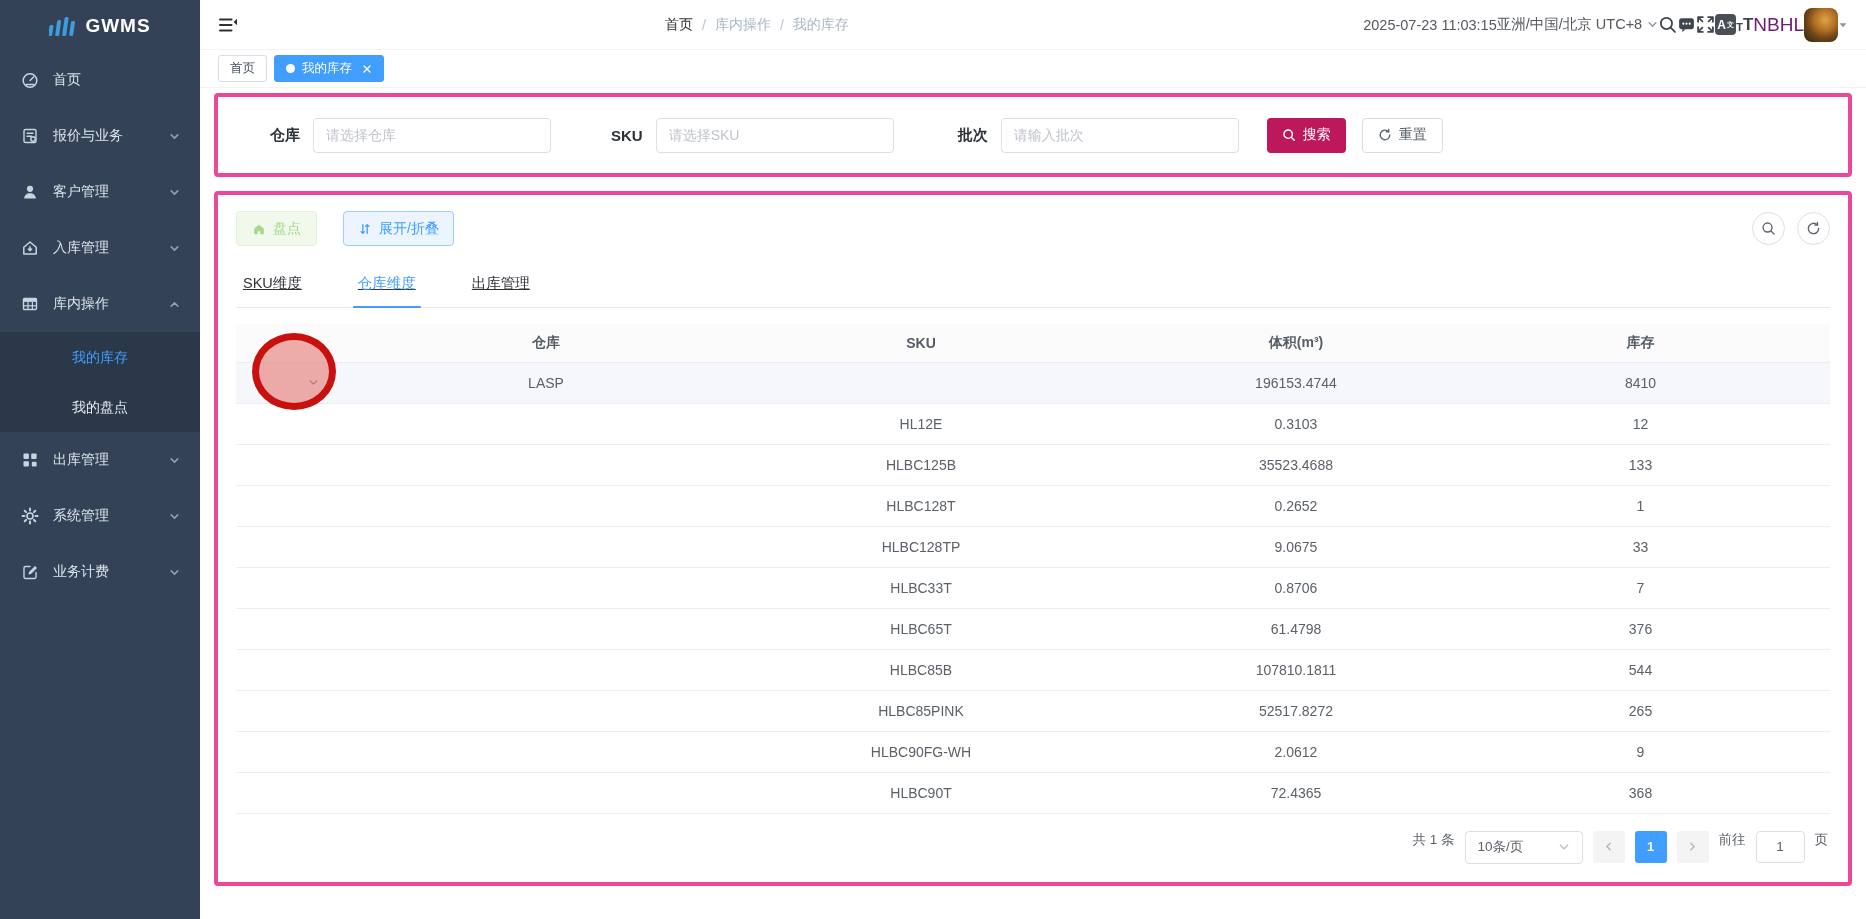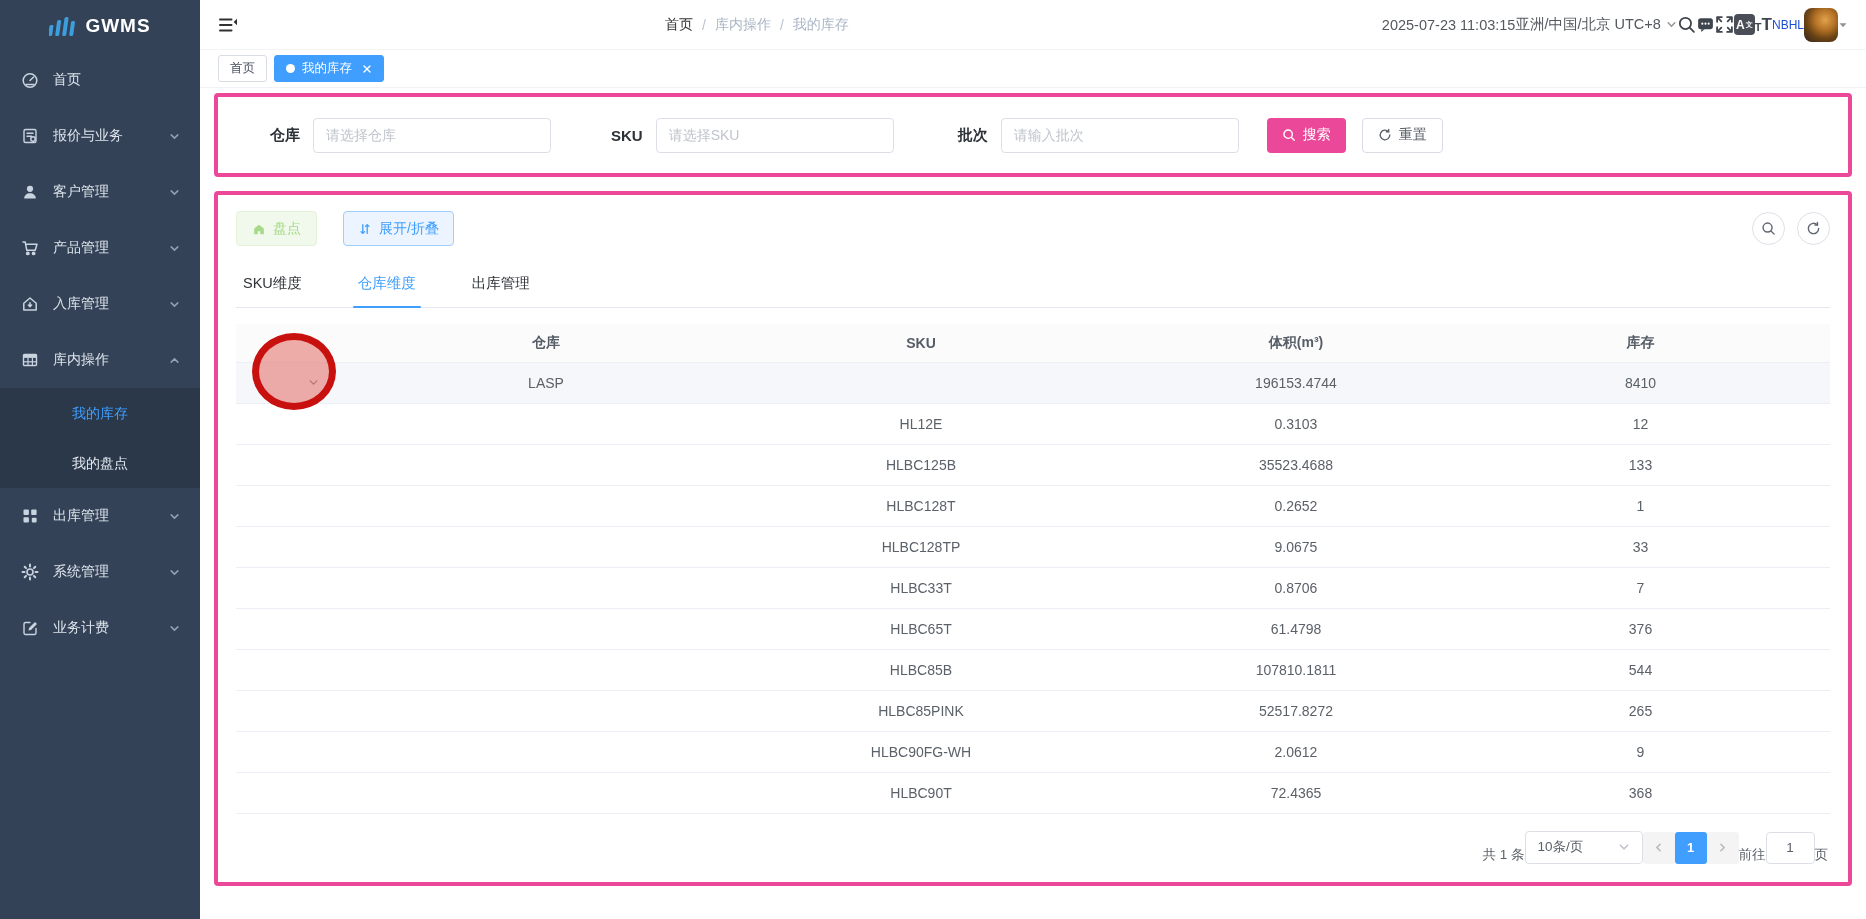--- a/index.html
+++ b/index.html
@@ -32,21 +32,21 @@
   .bc-item { color:#a9b6c6; }
   .header-right { margin-left:auto; display:flex; align-items:center; }
   .datetime { font-size:14.5px; color:#55595f; }
   .timezone { font-size:14.5px; color:#55595f; display:flex; align-items:center; gap:5px; cursor:pointer; }
   .hdr-icon { color:#3f454d; cursor:pointer; display:flex; align-items:center; }
   .translate-icon { width:21px; height:21px; background:#4a4f57; border-radius:4px; color:#fff; display:flex; align-items:center; justify-content:center; font-size:12px; font-weight:bold; cursor:pointer; }
   .translate-icon .sm { font-size:7px; margin-left:1px; }
   .fontsize-icon { display:flex; align-items:flex-end; color:#3f454d; font-weight:bold; cursor:pointer; }
   .fontsize-icon .t-sm { font-size:11px; line-height:1; }
   .fontsize-icon .t-lg { font-size:17px; line-height:1; }
-  .username { font-size:12px; color:#1d4ed8; cursor:pointer; }
+  .username { font-size:19px; color:#701a75; cursor:pointer; }
   .avatar { width:34px; height:34px; border-radius:8px; cursor:pointer;
     background: radial-gradient(circle at 62% 35%, #e3a24b 0%, #b06f24 35%, #6e4516 60%, #2b2218 100%); }
   .user-caret { color:#909399; cursor:pointer; }
 
   
   .tabbar { position:absolute; left:200px; top:50px; right:0; height:38px; background:#fff; display:flex; align-items:center; gap:7px; padding:0 18px; border-bottom:1px solid #f0f2f5; z-index:10; }
   .tag { height:27px; display:inline-flex; align-items:center; padding:0 11px; border:1px solid #d8dce4; color:#495060; font-size:12.5px; background:#fff; border-radius:3px; cursor:pointer; }
   .tag.active { background:#409eff; border-color:#409eff; color:#fff; gap:7px; }
   .tag-dot { width:9px; height:9px; border-radius:50%; background:#fff; }
   .tag-close { display:flex; align-items:center; margin-left:3px; cursor:pointer; }
@@ -55,43 +55,43 @@
   .content { position:absolute; left:200px; top:88px; right:0; bottom:0; padding:5px 14px; background:#fff; }
   .card { border:4px solid #ec4899; border-radius:4px; background:#fff; }
 
   .filter-card { height:84px; display:flex; align-items:center; padding:0 40px 0 52px; margin-bottom:14px; }
   .form-group { display:flex; align-items:center; }
   .form-label { font-size:15px; color:#2d3238; font-weight:bold; margin-right:13px; white-space:nowrap; }
   .form-input { width:238px; height:35px; border:1px solid #dcdfe6; border-radius:4px; padding:12px 12px; font-size:14px; color:#333; outline:none; }
   .form-input::placeholder { color:#c0c4cc; }
   .gap1 { width:60px; } .gap2 { width:64px; }
   .btn { height:35px; border-radius:4px; font-size:14px; display:inline-flex; align-items:center; gap:7px; cursor:pointer; border:1px solid transparent; white-space:nowrap; }
-  .btn-search { background:#ec4899; color:#fff; border:none; padding:0 15px; margin-left:28px; }
+  .btn-search { background:#be185d; color:#fff; border:none; padding:0 15px; margin-left:28px; }
   .btn-reset { background:#fff; color:#5a6068; border-color:#d9dde3; padding:0 15px; margin-left:16px; }
 
   .table-card { padding:16px 18px 12px; position:relative; min-height:672px; }
   .toolbar { display:flex; align-items:center; }
   .btn-check { background:#f0f9eb; border-color:#e4f2da; color:#a6d989; padding:0 15px; cursor:not-allowed; }
   .btn-expand { background:#ecf5ff; border-color:#9ecdff; color:#409eff; padding:0 14px; margin-left:26px; }
   .toolbar-right { margin-left:auto; display:flex; gap:12px; }
   .circle-btn { width:33px; height:33px; border-radius:50%; border:1px solid #dcdfe6; background:#fff; color:#5f6670; display:flex; align-items:center; justify-content:center; cursor:pointer; }
 
-  .view-tabs { margin-top:26px; border-bottom:1px solid #e4e7ed; display:flex; gap:46px; padding:0 2px; }
+  .view-tabs { margin-top:26px; border-bottom:1px solid #e4e7ed; display:flex; gap:46px; padding:0 2px;text-decoration:underline; }
   .view-tab { padding:2px 5px 14px; font-size:14.5px; color:#2f3338; position:relative; cursor:pointer; }
   .view-tab.active { color:#409eff; }
   .view-tab.active::after { content:''; position:absolute; left:0; right:0; bottom:-1px; height:2px; background:#409eff; border-radius:1px; }
 
   table.inv-table { width:100%; border-collapse:collapse; margin-top:16px; font-size:14px; color:#5b6168; table-layout:fixed; }
   .inv-table th { height:38px; background:#fbfbfc; font-weight:bold; color:#565d66; border-bottom:1px solid #ebeef5; text-align:center; }
   .inv-table td { height:41px; border-bottom:1px solid #ebeef5; text-align:center; }
   tr.group-row td { background:#f5f7fa; }
   .expand-cell { color:#8a9099; }
   .expand-cell svg { margin:0 auto; cursor:pointer; }
 
-  .pagination { display:flex; align-items:flex-end; justify-content:flex-end; margin-top:17px; font-size:13.5px; color:#5b6168; padding-right:2px; padding-bottom:6px; }
+  .pagination { display:flex; align-items:flex-start; justify-content:flex-end; gap:10px; margin-top:17px; font-size:13.5px; color:#5b6168; padding-right:2px; padding-bottom:6px; }
   .page-size-select { width:118px; height:33px; border:1px solid #dcdfe6; border-radius:4px; display:flex; align-items:center; justify-content:space-between; padding:0 12px; color:#5b6168; cursor:pointer; background:#fff; }
   .select-caret { color:#c0c4cc; }
   .page-btn { min-width:32px; height:32px; border-radius:3px; background:#f4f4f5; color:#b4b9bf; display:flex; align-items:center; justify-content:center; cursor:pointer; }
   .page-btn.current { background:#409eff; color:#fff; font-weight:bold; font-size:13px; }
   .goto-input { width:49px; height:32px; border:1px solid #dcdfe6; border-radius:4px; text-align:center; font-size:13.5px; color:#5b6168; outline:none; }
 
   
   .annotation-circle { position:absolute; left:252px; top:333px; width:84px; height:77px;
     border:7px solid #c8100e; border-radius:50%; background:rgba(226,93,85,0.5); z-index:40; pointer-events:none; }
 </style>
@@ -148,35 +148,20 @@
         </svg>
       </span>
       <span class="nav-label">客户管理</span>
       <span class="nav-caret">
         <svg width="11" height="11" viewBox="0 0 10 10" fill="none" stroke="currentColor" stroke-width="1.4" stroke-linecap="round">
             <polyline points="2,3.5 5,6.5 8,3.5"></polyline>
           </svg>
       </span>
     </div>
 
-    <div class="nav-item">
-      <span class="nav-icon">
-        <svg width="18" height="18" viewBox="0 0 18 18" fill="none" stroke="currentColor" stroke-width="1.5" stroke-linecap="round" stroke-linejoin="round">
-          <path d="M2 3h2.2l1.6 8.3h8.4L16 5.2H5"></path>
-            <circle cx="6.8" cy="14.4" r="1.2" fill="currentColor"></circle>
-            <circle cx="12.6" cy="14.4" r="1.2" fill="currentColor"></circle>
-        </svg>
-      </span>
-      <span class="nav-label">产品管理</span>
-      <span class="nav-caret">
-        <svg width="11" height="11" viewBox="0 0 10 10" fill="none" stroke="currentColor" stroke-width="1.4" stroke-linecap="round">
-            <polyline points="2,3.5 5,6.5 8,3.5"></polyline>
-          </svg>
-      </span>
-    </div>
 
     <div class="nav-item">
       <span class="nav-icon">
         <svg width="18" height="18" viewBox="0 0 18 18" fill="none" stroke="currentColor" stroke-width="1.5" stroke-linecap="round" stroke-linejoin="round">
           <path d="M2.8 8.2 9 3l6.2 5.2V15H2.8z"></path>
             <path d="M9 7.8v3.6M7.4 10 9 11.6 10.6 10"></path>
         </svg>
       </span>
       <span class="nav-label">入库管理</span>
       <span class="nav-caret">

